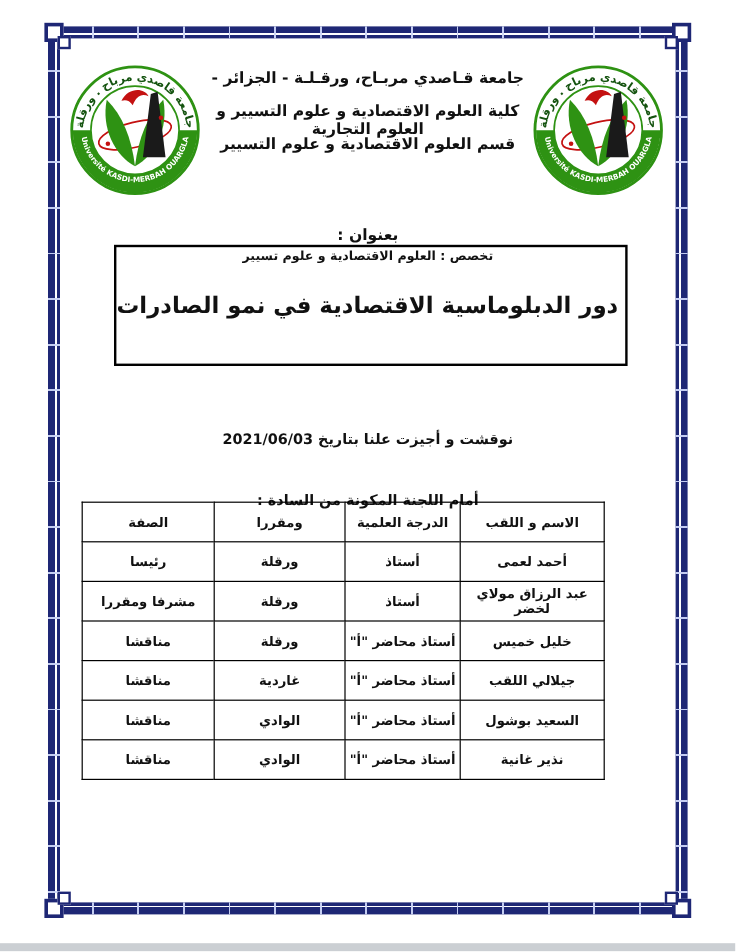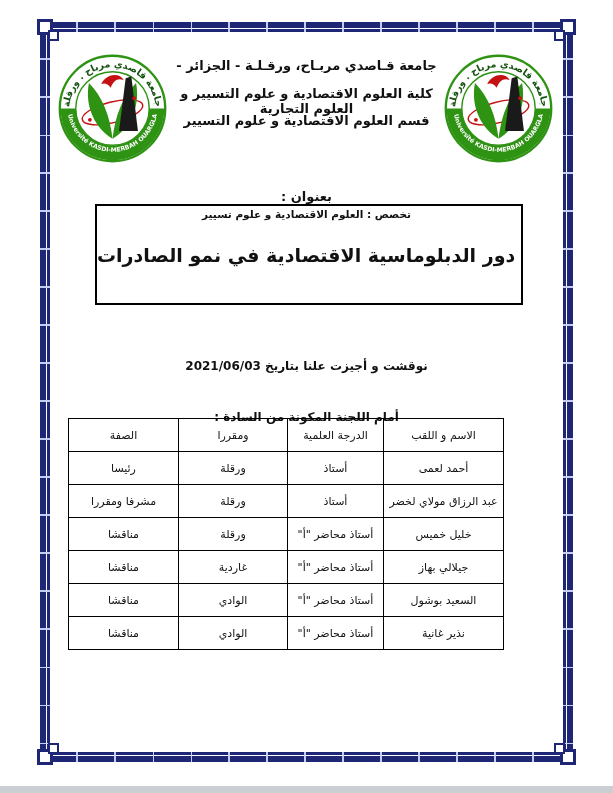--- a/index.html
+++ b/index.html
@@ -58,21 +58,21 @@
   }
   .title-line{font-size:19px;font-weight:bold;letter-spacing:0px;}
   .mid-line{font-size:12px;font-weight:bold;}
   
   table.committee{
     position:absolute;left:68px;top:418px;width:435px;
     border-collapse:collapse;direction:rtl;table-layout:fixed;
   }
   table.committee th, table.committee td{
     border:1.5px solid #000;
-    font-size:11px;font-weight:normal;text-align:center;vertical-align:middle;
+    font-size:11px;font-weight:bold;text-align:center;vertical-align:middle;
     height:32px;padding:0 2px;overflow:hidden;
   }
   .col-name{width:120px;}
   .col-degree{width:96px;}
   .col-univ{width:109px;}
   .col-role{width:110px;}
   .year{font-size:13px;font-weight:bold;}
   .viewer-strip{position:absolute;left:0;bottom:0;width:613px;height:7px;background:#cbcfd3;}
 </style>
 </head>
@@ -183,21 +183,21 @@
           <td>ورقلة</td>
           <td>مشرفا ومقررا</td>
         </tr>
         <tr>
           <td>خليل خميس</td>
           <td>أستاذ محاضر "أ"</td>
           <td>ورقلة</td>
           <td>مناقشا</td>
         </tr>
         <tr>
-          <td>جيلالي بهاز</td>
+          <td>جيلالي اللقب</td>
           <td>أستاذ محاضر "أ"</td>
           <td>غاردية</td>
           <td>مناقشا</td>
         </tr>
         <tr>
           <td>السعيد بوشول</td>
           <td>أستاذ محاضر "أ"</td>
           <td>الوادي</td>
           <td>مناقشا</td>
         </tr>

